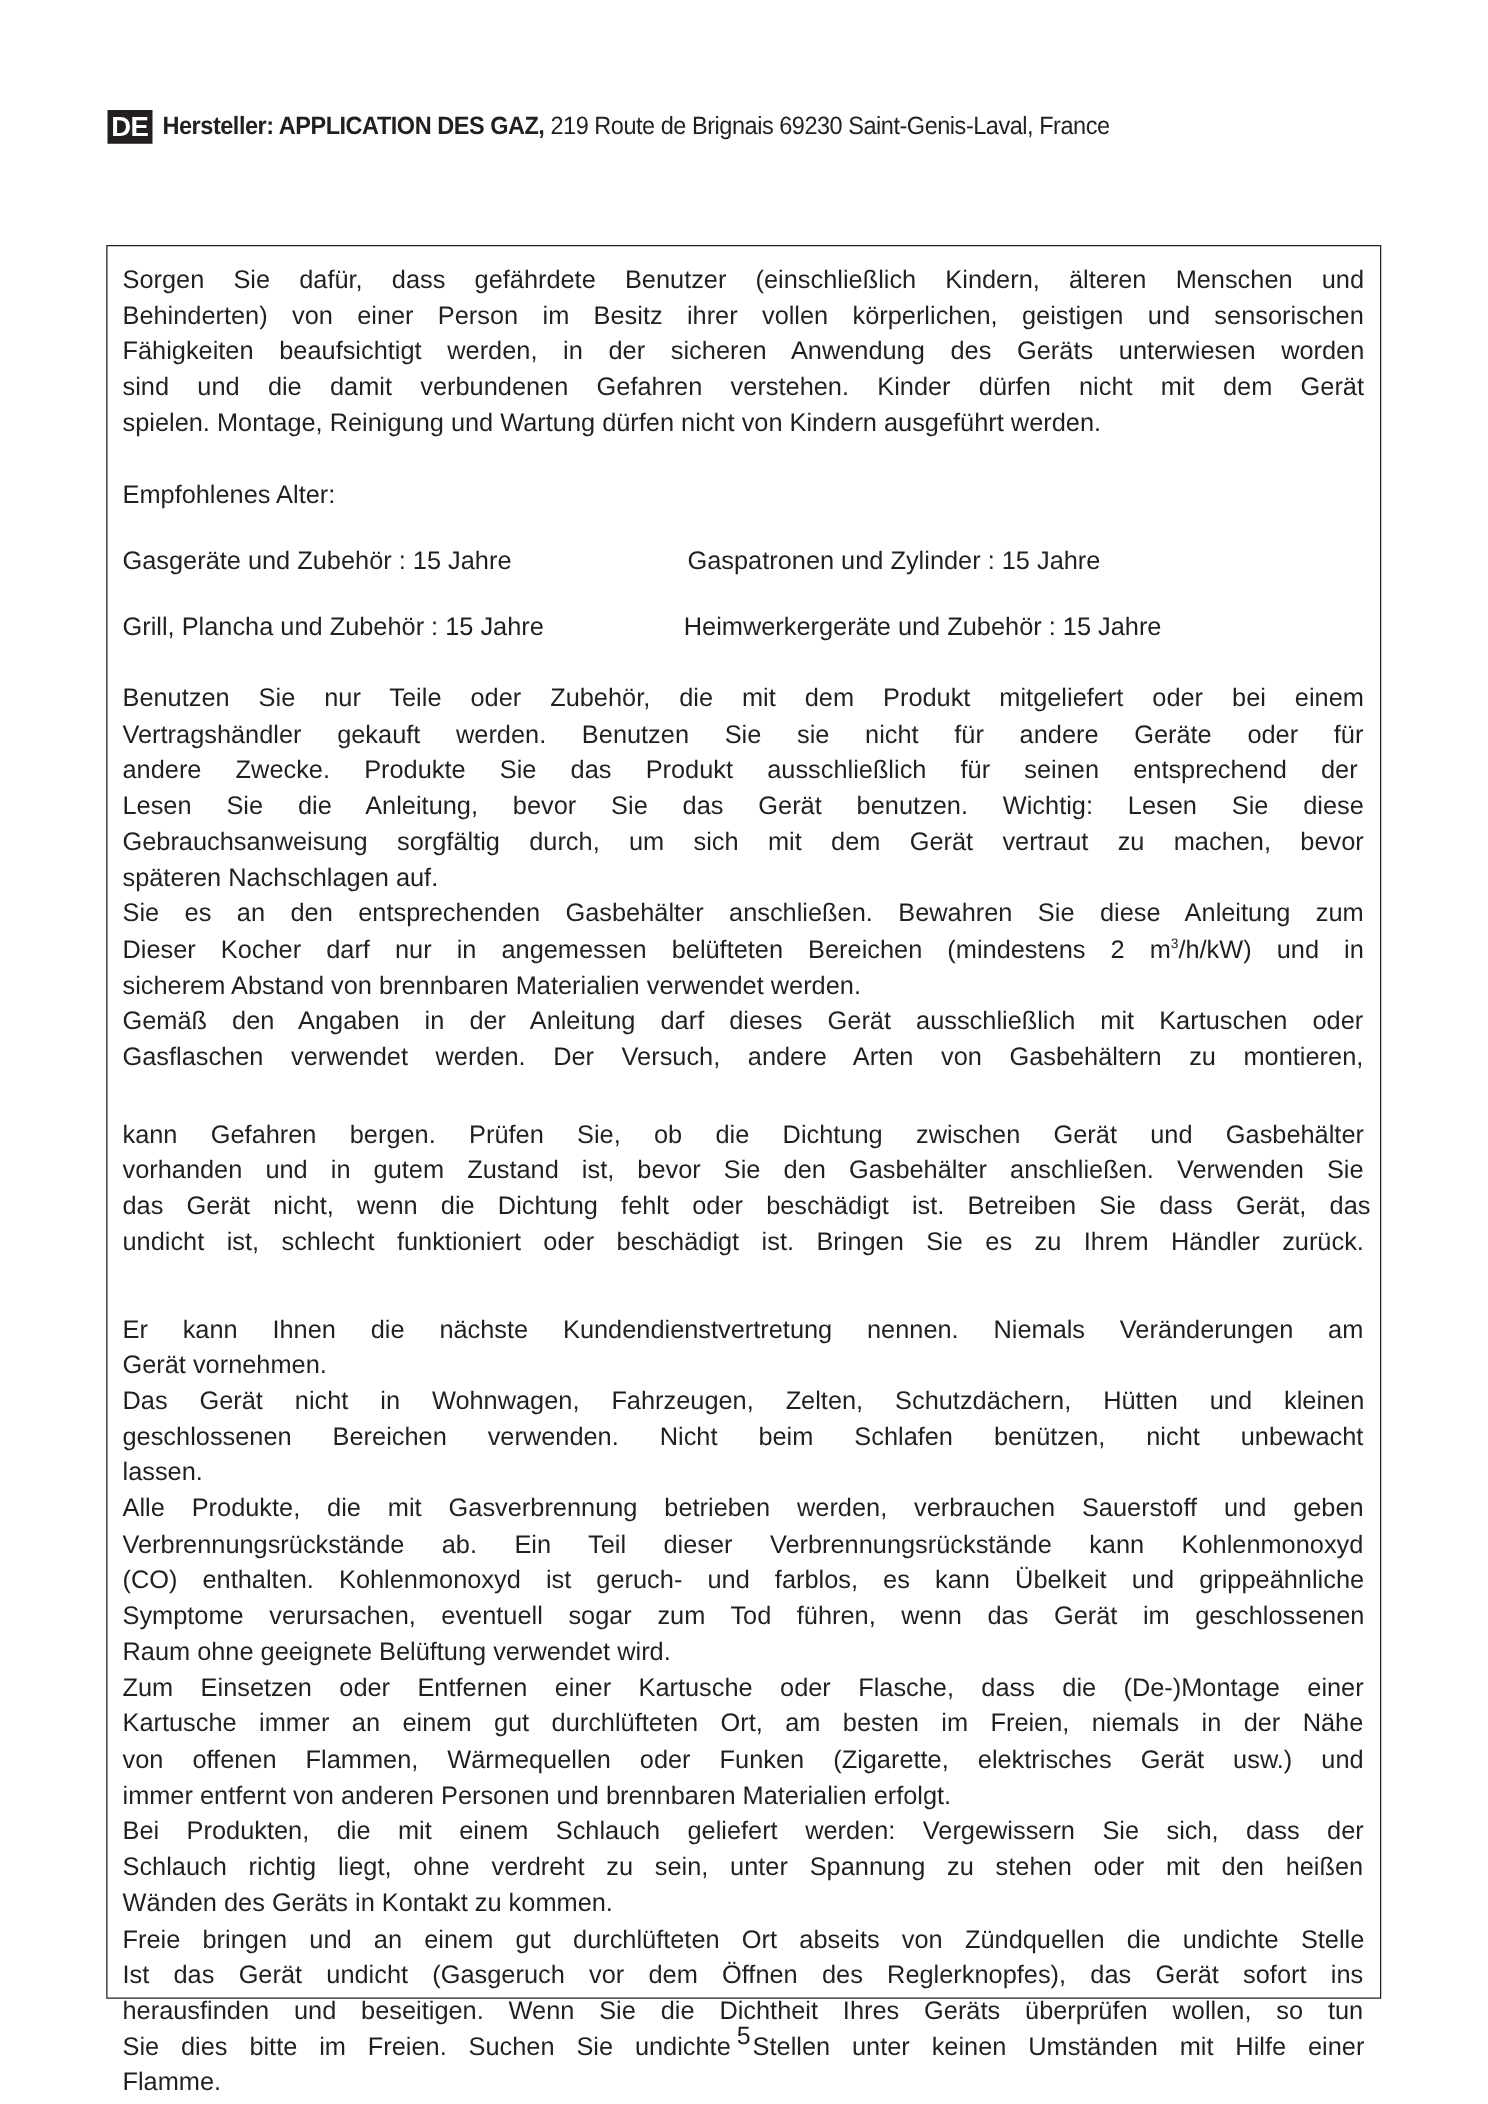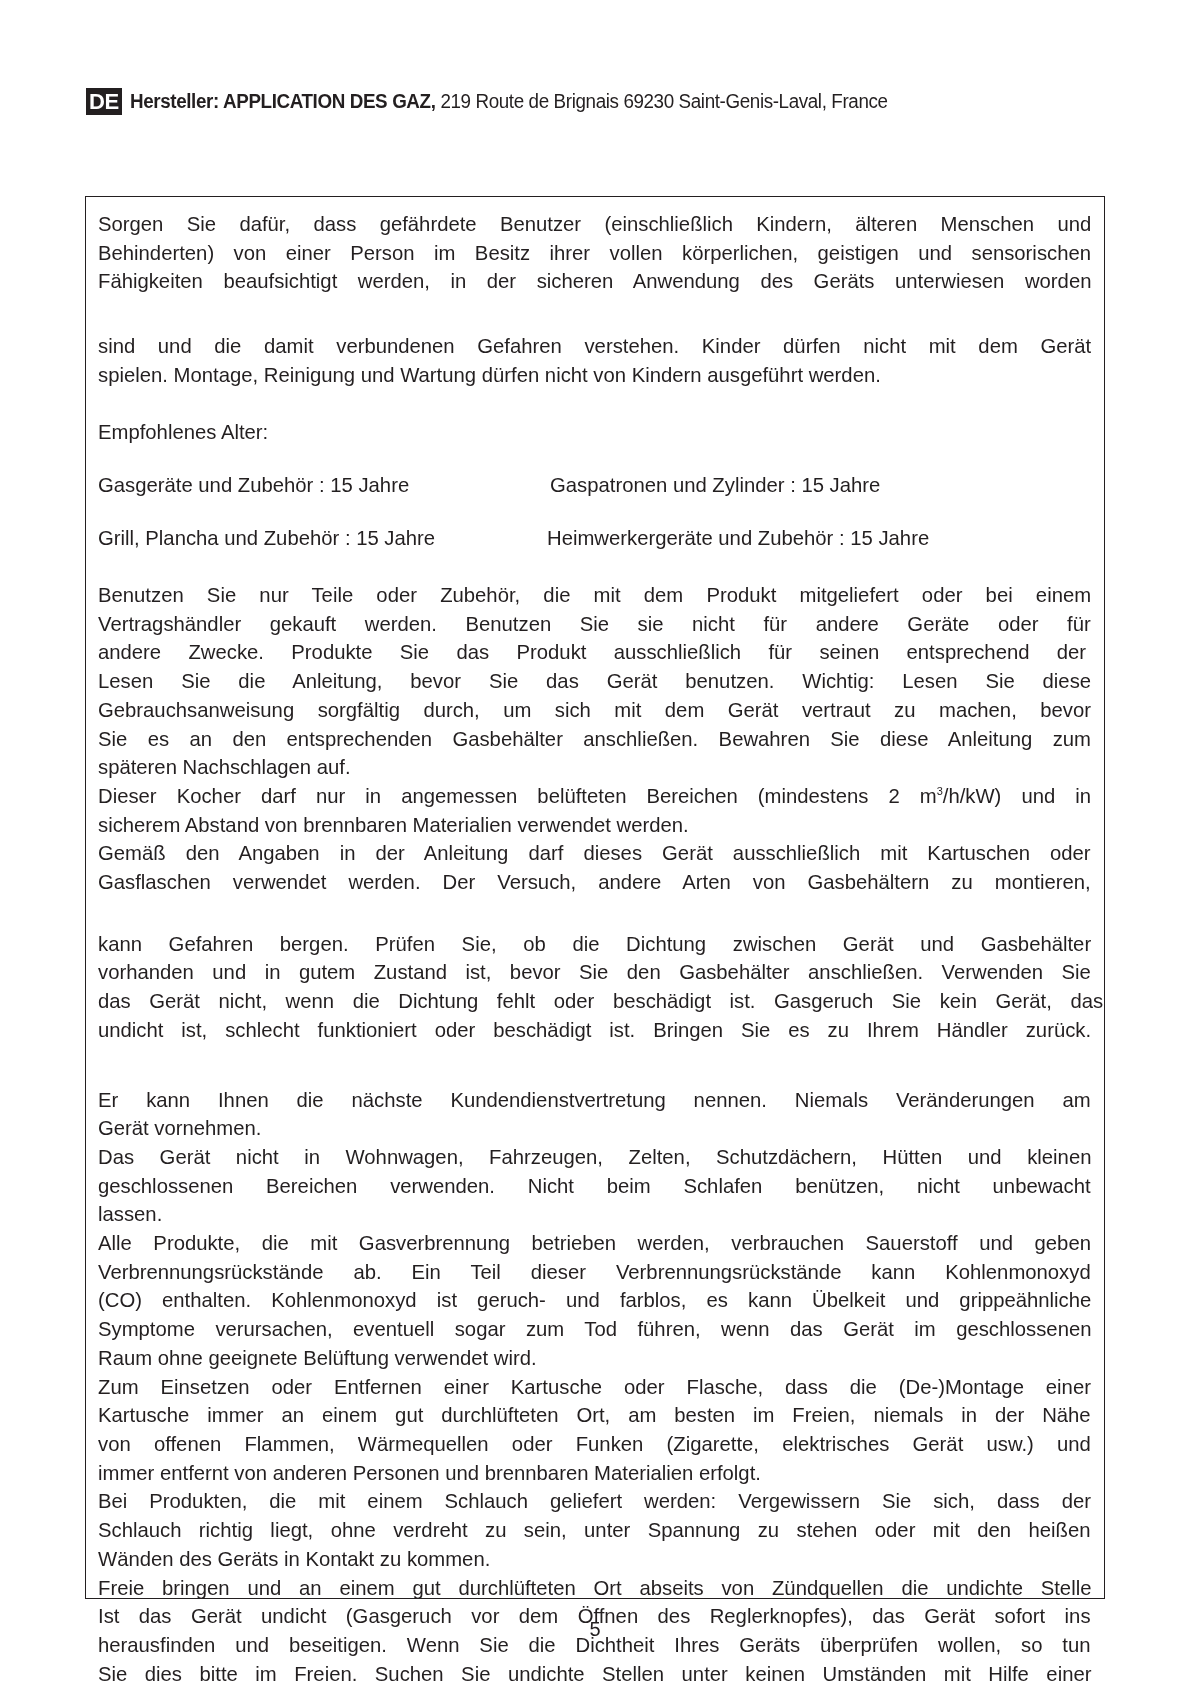--- a/index.html
+++ b/index.html
@@ -95,21 +95,21 @@
   <span class="lang-badge">DE</span>
   <span class="header-text"><b>Hersteller: APPLICATION DES GAZ,</b><span> 219 Route de Brignais 69230 Saint-Genis-Laval, France</span></span>
 </div>
 
 <div class="content-box">
 
   <p class="para">
     <span class="line" style="display: block; word-spacing: 17.7px; text-align-last: left;">Sorgen Sie dafür, dass gefährdete Benutzer (einschließlich Kindern, älteren Menschen und</span>
     <span class="line" style="display: block; word-spacing: 13.8182px; text-align-last: left;">Behinderten) von einer Person im Besitz ihrer vollen körperlichen, geistigen und sensorischen</span>
     <span class="line" style="display: block; word-spacing: 14.9px; text-align-last: left;">Fähigkeiten beaufsichtigt werden, in der sicheren Anwendung des Geräts unterwiesen worden</span>
-    <span class="line" style="display: block; word-spacing: 17px; text-align-last: left; margin-top: 36px;">sind und die damit verbundenen Gefahren verstehen. Kinder dürfen nicht mit dem Gerät</span>
+    <span class="line" style="display: block; word-spacing: 17px; text-align-last: left;">sind und die damit verbundenen Gefahren verstehen. Kinder dürfen nicht mit dem Gerät</span>
     <span class="line last" style="display: block;">spielen. Montage, Reinigung und Wartung dürfen nicht von Kindern ausgeführt werden.</span>
   </p>
 
   <div class="gap"></div>
 
   <div>
     <div class="age-title">Empfohlenes Alter:</div>
     <div class="age-row">
       <span class="c1">Gasgeräte und Zubehör : 15 Jahre</span>
       <span class="c2">Gaspatronen und Zylinder : 15 Jahre</span>
@@ -121,29 +121,29 @@
   </div>
 
   <div class="gap"></div>
 
   <p class="para">
     <span class="line" style="display: block; word-spacing: 17.5385px; text-align-last: left;">Benutzen Sie nur Teile oder Zubehör, die mit dem Produkt mitgeliefert oder bei einem</span>
     <span class="line" style="display: block; word-spacing: 22.9091px; text-align-last: left;">Vertragshändler gekauft werden. Benutzen Sie sie nicht für andere Geräte oder für</span>
     <span class="line" style="display: block; word-spacing: 21.7px; text-align-last: left;">andere Zwecke. Produkte Sie das Produkt ausschließlich für seinen entsprechend der</span>
     <span class="line" style="display: block; word-spacing: 22.25px; text-align-last: left;">Lesen Sie die Anleitung, bevor Sie das Gerät benutzen. Wichtig: Lesen Sie diese</span>
     <span class="line" style="display: block; word-spacing: 17.8182px; text-align-last: left;">Gebrauchsanweisung sorgfältig durch, um sich mit dem Gerät vertraut zu machen, bevor</span>
+    <span class="line last" style="display: block;">späteren Nachschlagen auf.</span>
     <span class="line" style="display: block; word-spacing: 14.7273px; text-align-last: left;">Sie es an den entsprechenden Gasbehälter anschließen. Bewahren Sie diese Anleitung zum</span>
-    <span class="line last" style="display: block;">späteren Nachschlagen auf.</span>
     <span class="line" style="display: block; word-spacing: 14.4167px; text-align-last: left;"><span>Dieser Kocher darf nur in angemessen belüfteten Bereichen (mindestens 2 m</span><sup>3</sup><span>/h/kW) und in</span></span>
     <span class="line last" style="display: block;">sicherem Abstand von brennbaren Materialien verwendet werden.</span>
     <span class="line" style="display: block; word-spacing: 14.4167px; text-align-last: left;">Gemäß den Angaben in der Anleitung darf dieses Gerät ausschließlich mit Kartuschen oder</span>
     <span class="line" style="display: block; word-spacing: 16.4px; text-align-last: left;">Gasflaschen verwendet werden. Der Versuch, andere Arten von Gasbehältern zu montieren,</span>
     <span class="line" style="display: block; word-spacing: 21px; text-align-last: left; margin-top: 33px;">kann Gefahren bergen. Prüfen Sie, ob die Dichtung zwischen Gerät und Gasbehälter</span>
     <span class="line" style="display: block; word-spacing: 12.8333px; text-align-last: left;">vorhanden und in gutem Zustand ist, bevor Sie den Gasbehälter anschließen. Verwenden Sie</span>
-    <span class="line" style="display: block; word-spacing: 12.9286px; text-align-last: left;">das Gerät nicht, wenn die Dichtung fehlt oder beschädigt ist. Gasgeruch Sie kein Gerät, das</span>
+    <span class="line" style="display: block; word-spacing: 12.9286px; text-align-last: left;">das Gerät nicht, wenn die Dichtung fehlt oder beschädigt ist. Betreiben Sie dass Gerät, das</span>
     <span class="line" style="display: block; word-spacing: 12.3077px; text-align-last: left;">undicht ist, schlecht funktioniert oder beschädigt ist. Bringen Sie es zu Ihrem Händler zurück.</span>
     <span class="line" style="display: block; word-spacing: 22.2222px; text-align-last: left; margin-top: 41px;">Er kann Ihnen die nächste Kundendienstvertretung nennen. Niemals Veränderungen am</span>
     <span class="line last" style="display: block;">Gerät vornehmen.</span>
     <span class="line" style="display: block; word-spacing: 19.9px; text-align-last: left;">Das Gerät nicht in Wohnwagen, Fahrzeugen, Zelten, Schutzdächern, Hütten und kleinen</span>
     <span class="line" style="display: block; word-spacing: 27.125px; text-align-last: left;">geschlossenen Bereichen verwenden. Nicht beim Schlafen benützen, nicht unbewacht</span>
     <span class="line last" style="display: block;">lassen.</span>
     <span class="line" style="display: block; word-spacing: 15.9px; text-align-last: left;">Alle Produkte, die mit Gasverbrennung betrieben werden, verbrauchen Sauerstoff und geben</span>
     <span class="line" style="display: block; word-spacing: 24.2857px; text-align-last: left;">Verbrennungsrückstände ab. Ein Teil dieser Verbrennungsrückstände kann Kohlenmonoxyd</span>
     <span class="line" style="display: block; word-spacing: 14.4545px; text-align-last: left;">(CO) enthalten. Kohlenmonoxyd ist geruch- und farblos, es kann Übelkeit und grippeähnliche</span>
     <span class="line" style="display: block; word-spacing: 14.8182px; text-align-last: left;">Symptome verursachen, eventuell sogar zum Tod führen, wenn das Gerät im geschlossenen</span>

